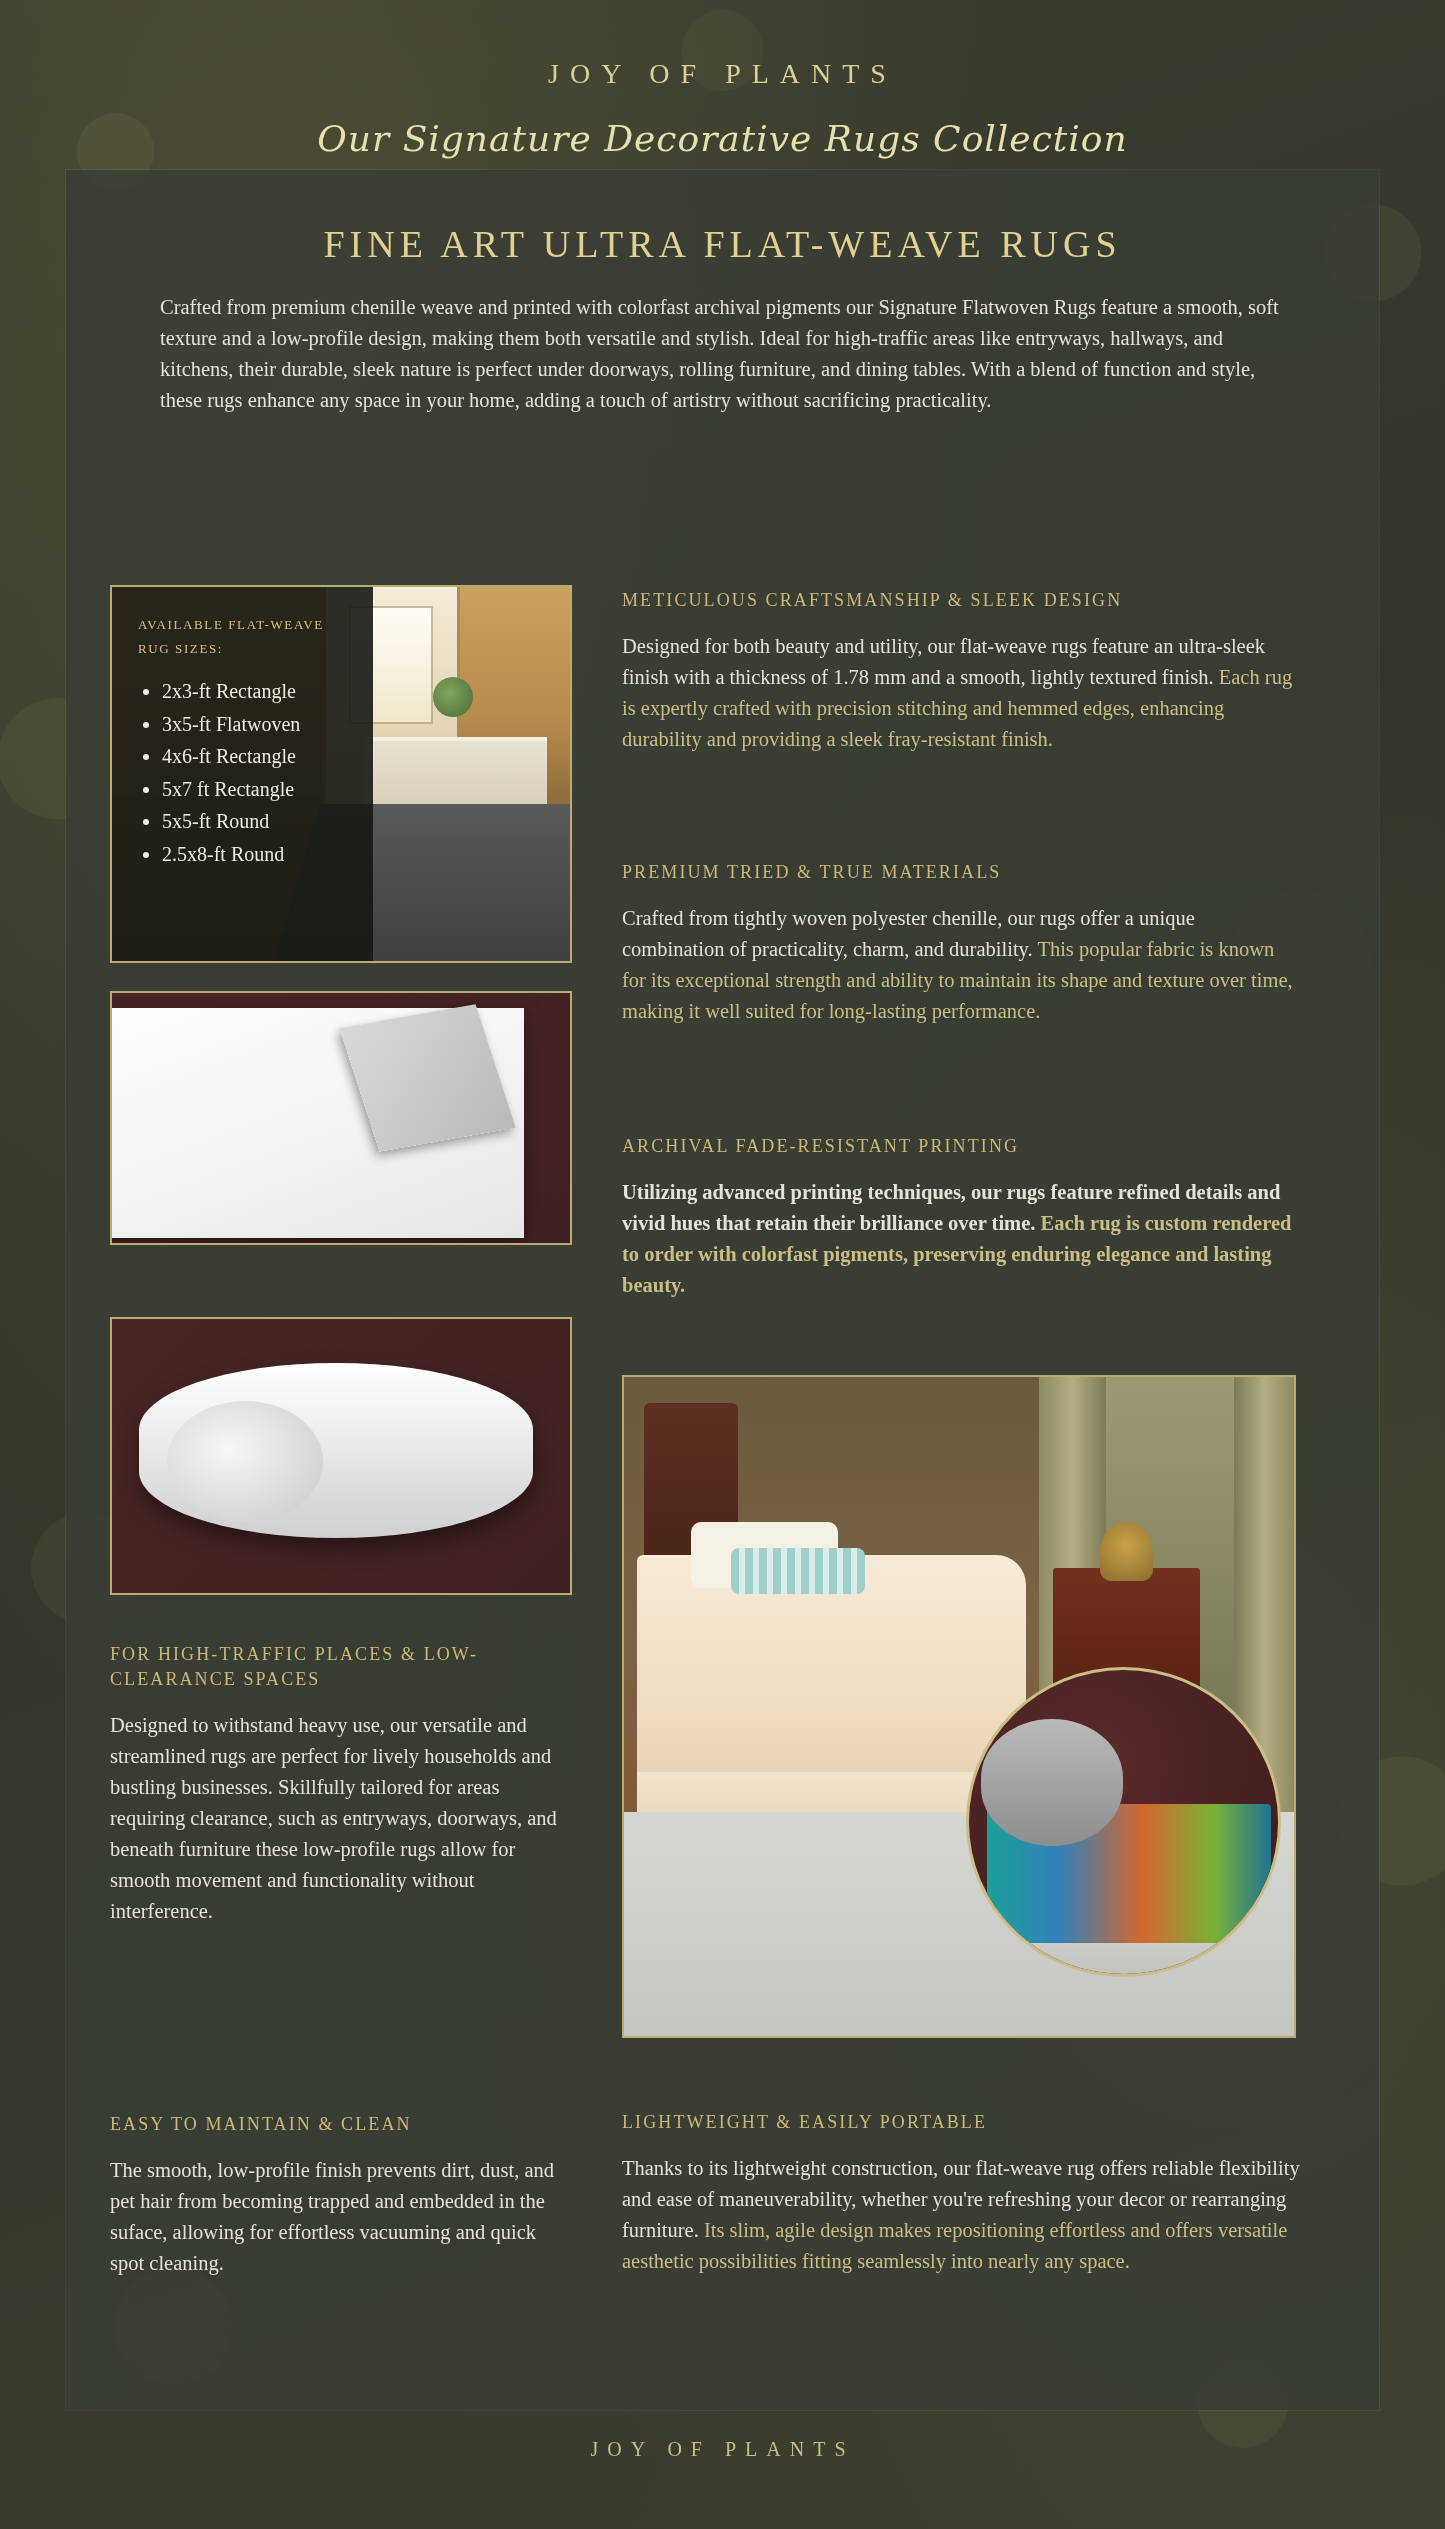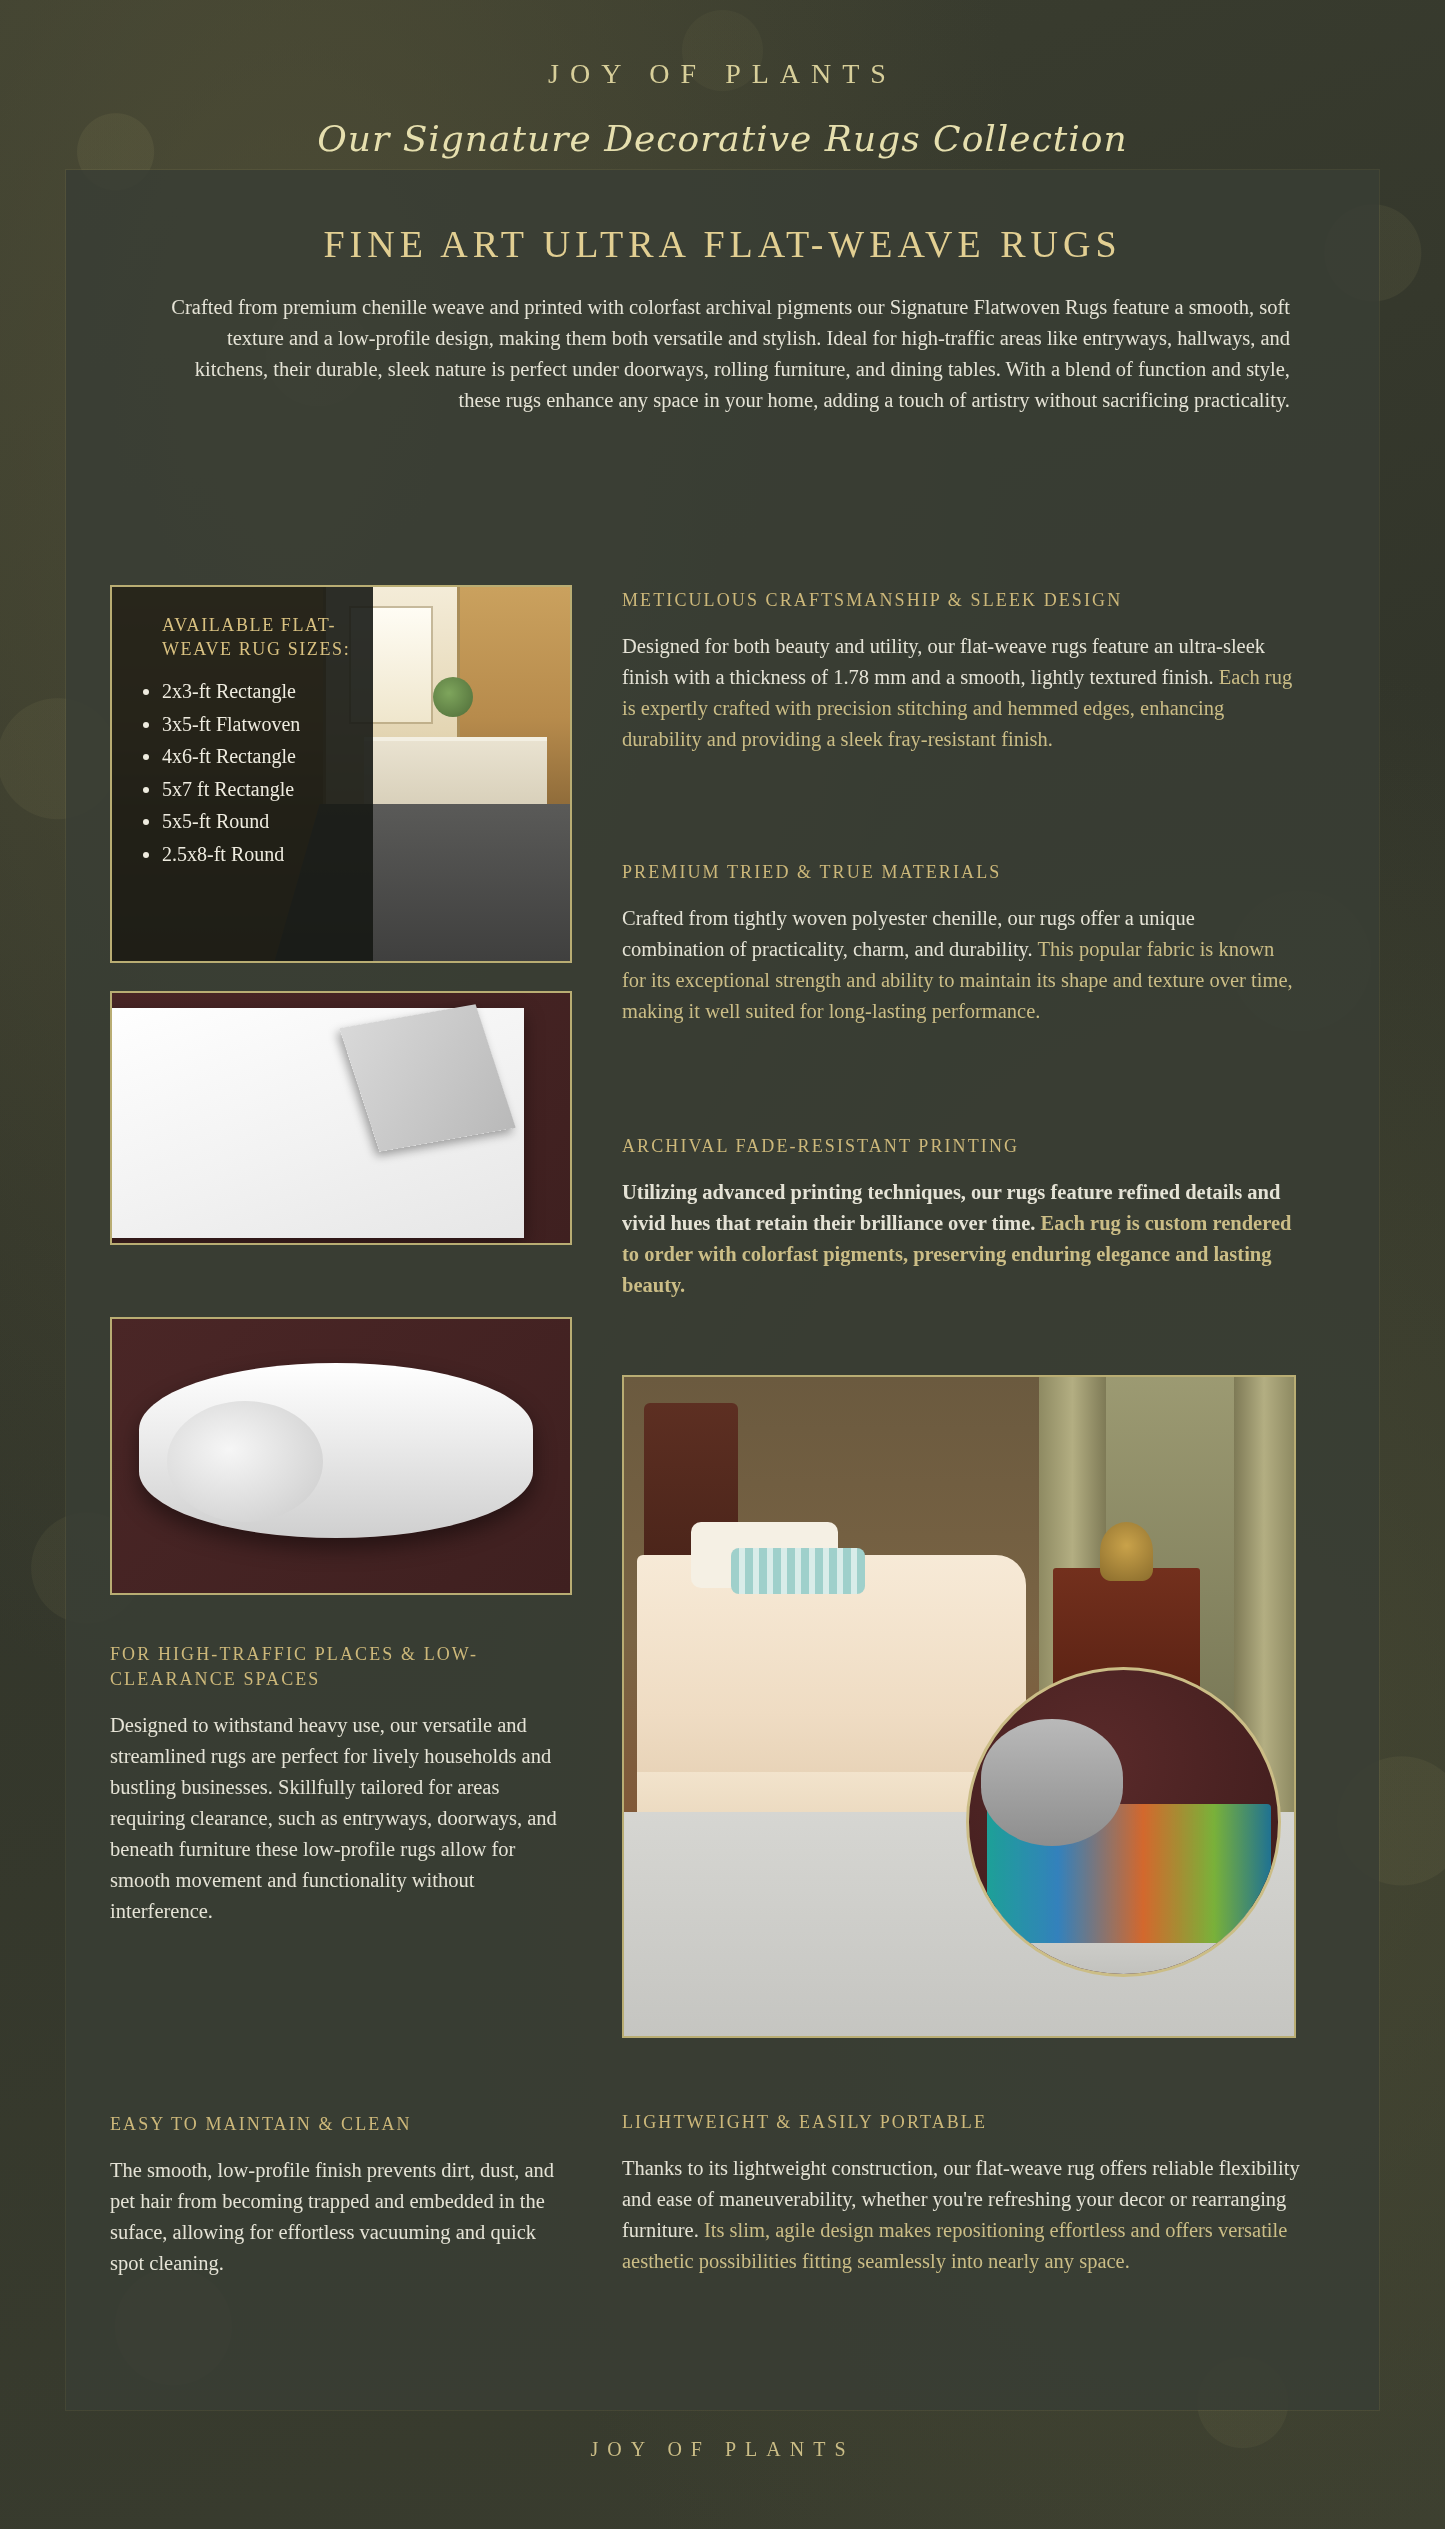--- a/index.html
+++ b/index.html
@@ -84,21 +84,21 @@
     color: #e2cf92;
     font-family: "Liberation Serif", serif;
     font-size: 38px;
     letter-spacing: 5px;
   }
   .intro {
     position: absolute;
     left: 160px;
     top: 292px;
     width: 1130px;
-    text-align: right;
+    text-align: left;
     color: #e7e4d4;
     font-size: 23.5px;
     line-height: 37px;
   }
 
   
   .sec-head {
     color: #cdb87a;
     font-size: 18px;
     letter-spacing: 2.1px;
@@ -158,26 +158,25 @@
     background: linear-gradient(180deg,#5a5a58,#3d3d3c);
     transform: skewX(-16deg);
   }
   .sizes-overlay {
     position: absolute; left: 0; top: 0; width: 57%; height: 100%;
     background: rgba(22,24,20,0.90);
     padding: 26px 18px 18px 26px;
   }
   .sizes-overlay .hd {
     color: #d9c181;
-    font-size: 18px;
+    font-size: 13px;
     letter-spacing: 1.6px;
     line-height: 24px;
     text-transform: uppercase;
     margin-bottom: 14px;
-    margin-left: 24px;
   }
   .sizes-overlay ul { margin: 0; padding-left: 24px; }
   .sizes-overlay li {
     color: #efece0;
     font-size: 20px;
     line-height: 32.5px;
   }
 
   
   #img-fold1 { left: 110px; top: 991px; width: 462px; height: 254px; }

